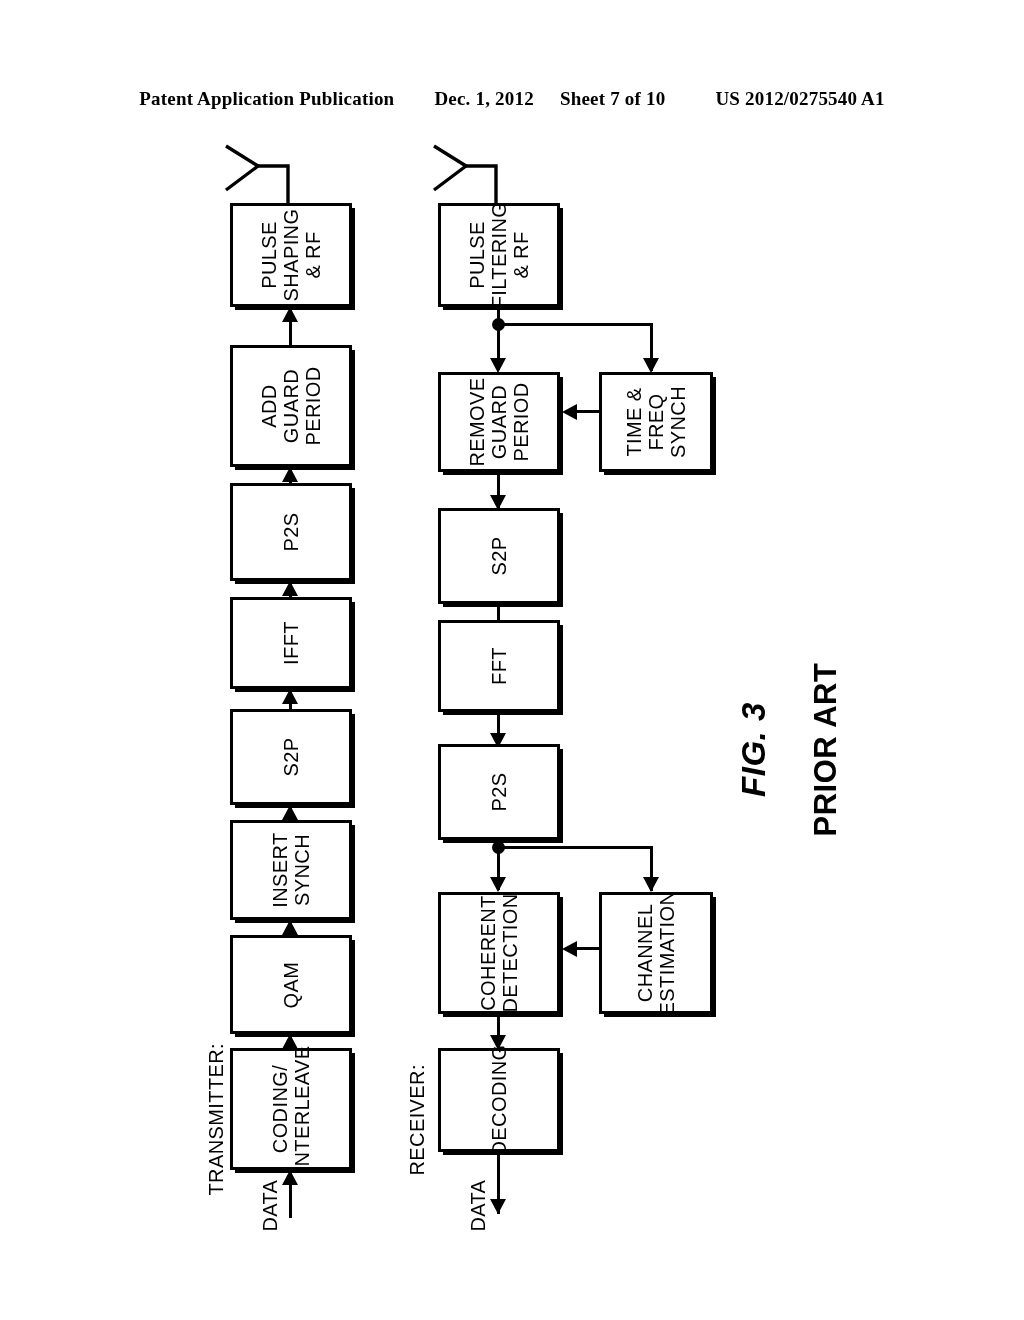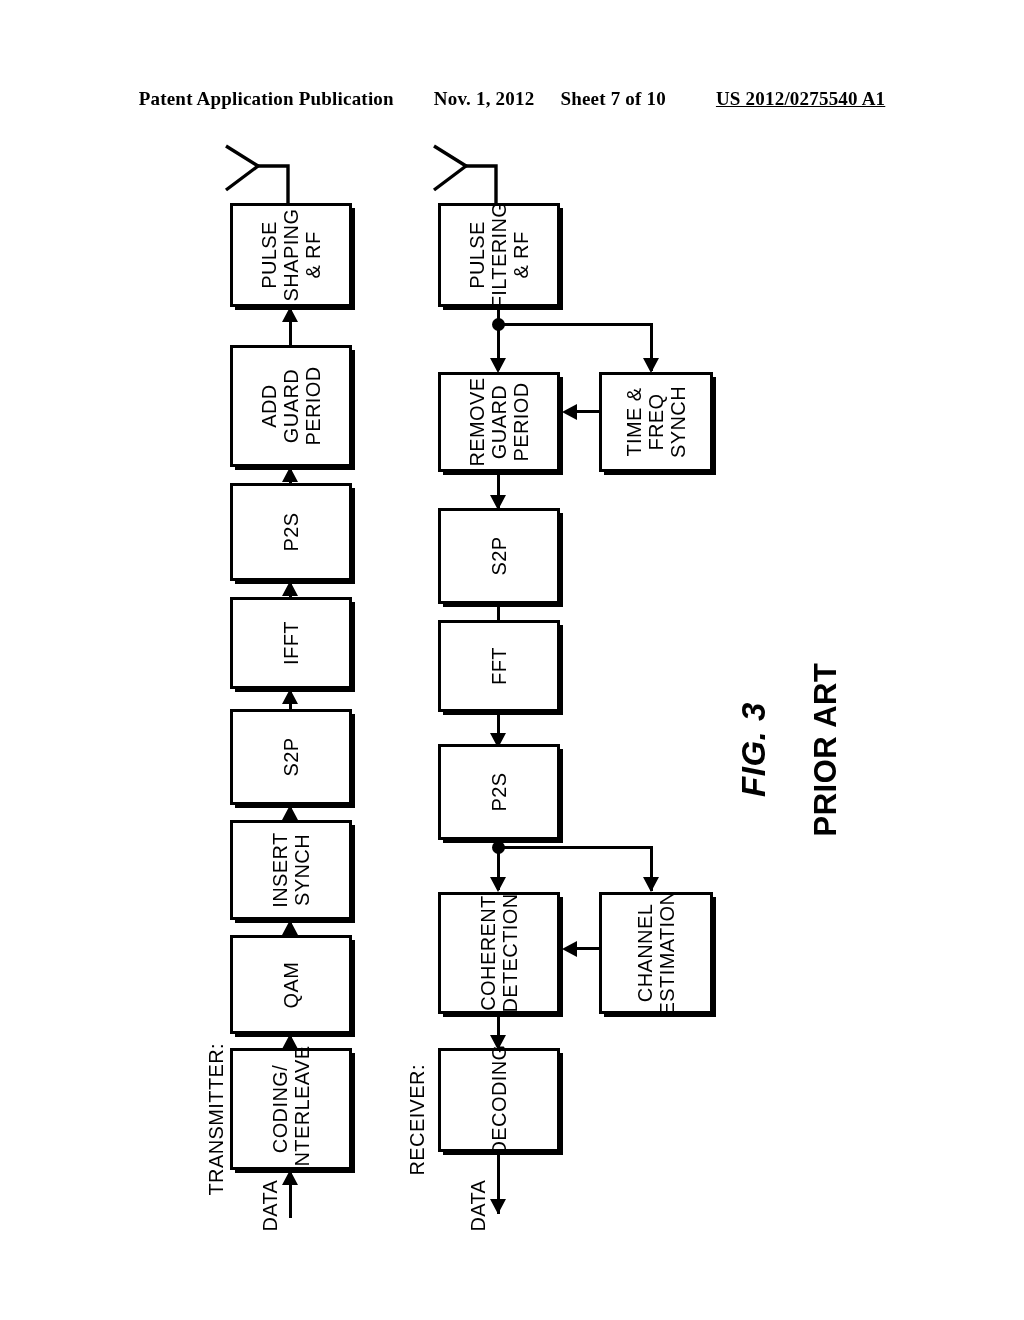--- a/index.html
+++ b/index.html
@@ -28,21 +28,21 @@
     align-items: baseline;
     font-family: "Liberation Serif", serif;
     font-weight: bold;
     font-size: 19px;
     letter-spacing: 0.2px;
     white-space: nowrap;
   }
   .hdr .h-pub { }
   .hdr .h-date { margin-left: 40px; }
   .hdr .h-sheet { margin-left: 26px; }
-  .hdr .h-num { margin-left: 50px; text-decoration: underline; }
+  .hdr .h-num { margin-left: 50px; }
 
   
   .vtext {
     position: absolute;
     transform-origin: 50% 50%;
     transform: rotate(-90deg);
     white-space: pre;
     text-align: center;
     line-height: 1.06;
     font-family: "Liberation Sans", sans-serif;
@@ -142,21 +142,21 @@
     letter-spacing: 0.5px;
   }
 </style>
 </head>
 <body>
 
 <div id="page">
 
   <div class="hdr">
     <span class="h-pub">Patent Application Publication</span>
-    <span class="h-date">Nov. 1, 2012</span>
+    <span class="h-date">Dec. 1, 2012</span>
     <span class="h-sheet">Sheet 7 of 10</span>
     <span class="h-num">US 2012/0275540 A1</span>
   </div>
 
   <div class="ant" style="left:222px; top:140px;">
     <svg width="110" height="70" viewBox="0 0 110 70">
       <path d="M4 6 L36 26 L4 50" fill="none" stroke="#000" stroke-width="3.4"></path>
       <path d="M36 26 L66 26 L66 68" fill="none" stroke="#000" stroke-width="3.4"></path>
     </svg>
   </div>

